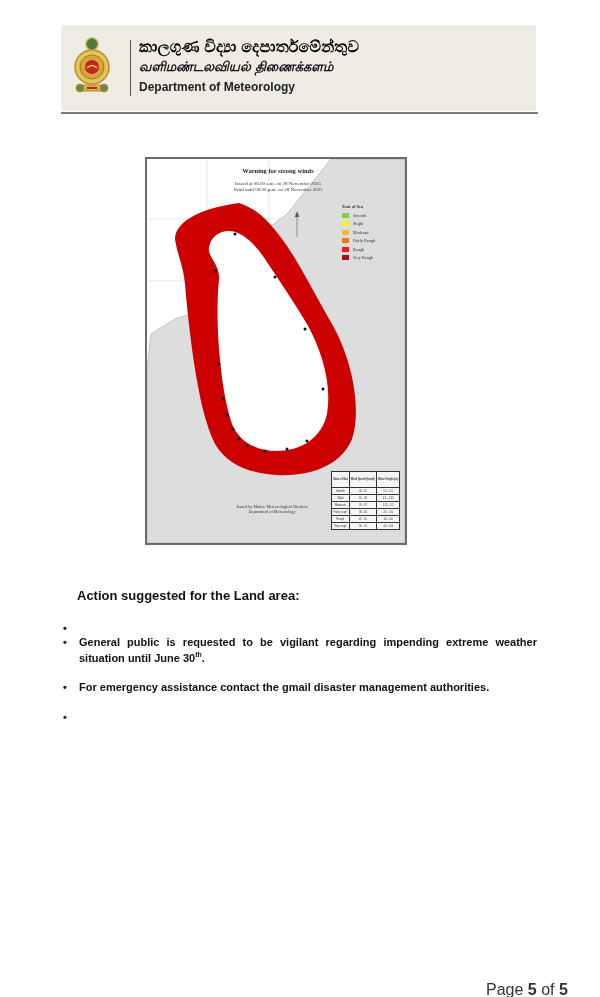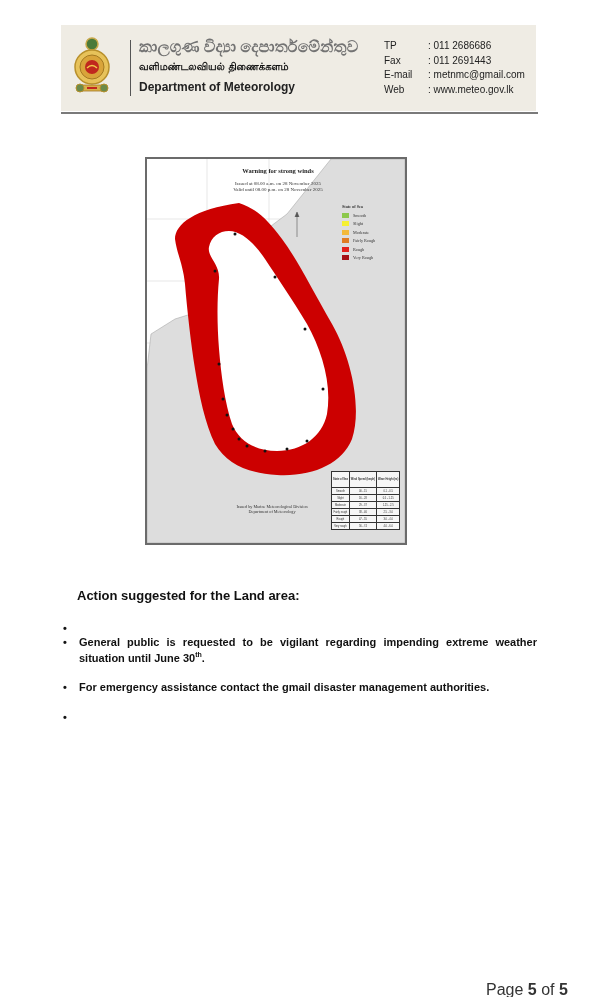--- a/index.html
+++ b/index.html
@@ -2,22 +2,22 @@
 <html><head>
 <meta charset="utf-8">
 <style>
   html, body { margin:0; padding:0; background:#ffffff; }
   body { width:600px; height:997px; position:relative; overflow:hidden; font-family:"Liberation Sans", sans-serif; color:#111; }
   .header { position:absolute; left:61px; top:25px; width:475px; height:86px; background:#efece4; }
   .header-rule { position:absolute; left:61px; top:112px; width:477px; height:2px; background:#7a7a7a; }
   .emblem { position:absolute; left:10px; top:10px; width:42px; height:62px; }
   .vsep { position:absolute; left:69px; top:15px; width:1px; height:56px; background:#555; }
   .org { position:absolute; left:78px; top:12px; }
-  .org .si { font-family:Liberation Serif, serif; font-size:16px; font-weight:bold; color:#737373; line-height:20px; letter-spacing:0.2px; }
-  .org .ta { font-family:"DejaVu Serif", serif; font-size:10px; font-weight:bold; color:#111; line-height:20px; }
+  .org .si { font-family:Liberation Sans, sans-serif; font-size:16px; font-weight:bold; color:#000000; line-height:20px; letter-spacing:0.2px; }
+  .org .ta { font-family:"DejaVu Serif", serif; font-size:13px; font-weight:bold; font-style:italic; color:#111; line-height:20px; }
   .org .en { font-family:"Liberation Sans", sans-serif; font-size:12px; font-weight:bold; color:#222; line-height:20px; }
   .contacts { position:absolute; left:323px; top:14px; font-size:10px; line-height:14.5px; color:#222; }
   .contacts .row { display:flex; }
   .contacts .k { width:44px; }
   .map { position:absolute; left:145px; top:157px; width:262px; height:388px; background:#ffffff; border:2px solid #6b6b6b; box-sizing:border-box; }
   .map svg { position:absolute; left:0; top:0; }
   .map-title { position:absolute; left:0; top:8px; width:262px; text-align:center; font-family:"Liberation Serif", serif; font-size:6.5px; font-weight:bold; color:#222; }
   .map-issued { position:absolute; left:0; top:22px; width:262px; text-align:center; font-family:"Liberation Serif", serif; font-size:5px; color:#333; line-height:6px; }
   .legend { position:absolute; left:195px; top:45px; font-family:"Liberation Serif", serif; font-size:4.2px; color:#333; }
   .legend .lt { font-weight:bold; margin-bottom:2px; }
@@ -50,38 +50,20 @@
       <circle cx="9" cy="53" r="4" fill="#6b8a4a" stroke="#b8902c"></circle>
       <circle cx="33" cy="53" r="4" fill="#6b8a4a" stroke="#b8902c"></circle>
       <rect x="16" y="52" width="10" height="2" fill="#c0281e"></rect>
     </svg>
   </div>
   <div class="vsep"></div>
   <div class="org">
     <div class="si">කාලගුණ විද්‍යා දෙපාර්තමේන්තුව</div>
     <div class="ta">வளிமண்டலவியல் திணைக்களம்</div>
     <div class="en">Department of Meteorology</div>
-  </div>
-  <div class="contacts">
-    <div class="row">
-        <span class="k">TP</span>
-        <span>: 011 2686686</span>
-      </div>
-    <div class="row">
-        <span class="k">Fax</span>
-        <span>: 011 2691443</span>
-      </div>
-    <div class="row">
-        <span class="k">E-mail</span>
-        <span>: metnmc@gmail.com</span>
-      </div>
-    <div class="row">
-        <span class="k">Web</span>
-        <span>: www.meteo.gov.lk</span>
-      </div>
   </div>
 </div>
 <div class="header-rule"></div>
 
 <div class="map">
   <svg width="258" height="384" viewBox="0 0 258 384">
 
     <g stroke="#cfcfcf" stroke-width="0.5">
       <line x1="60" y1="0" x2="60" y2="384"></line>
       <line x1="122" y1="0" x2="122" y2="384"></line>

